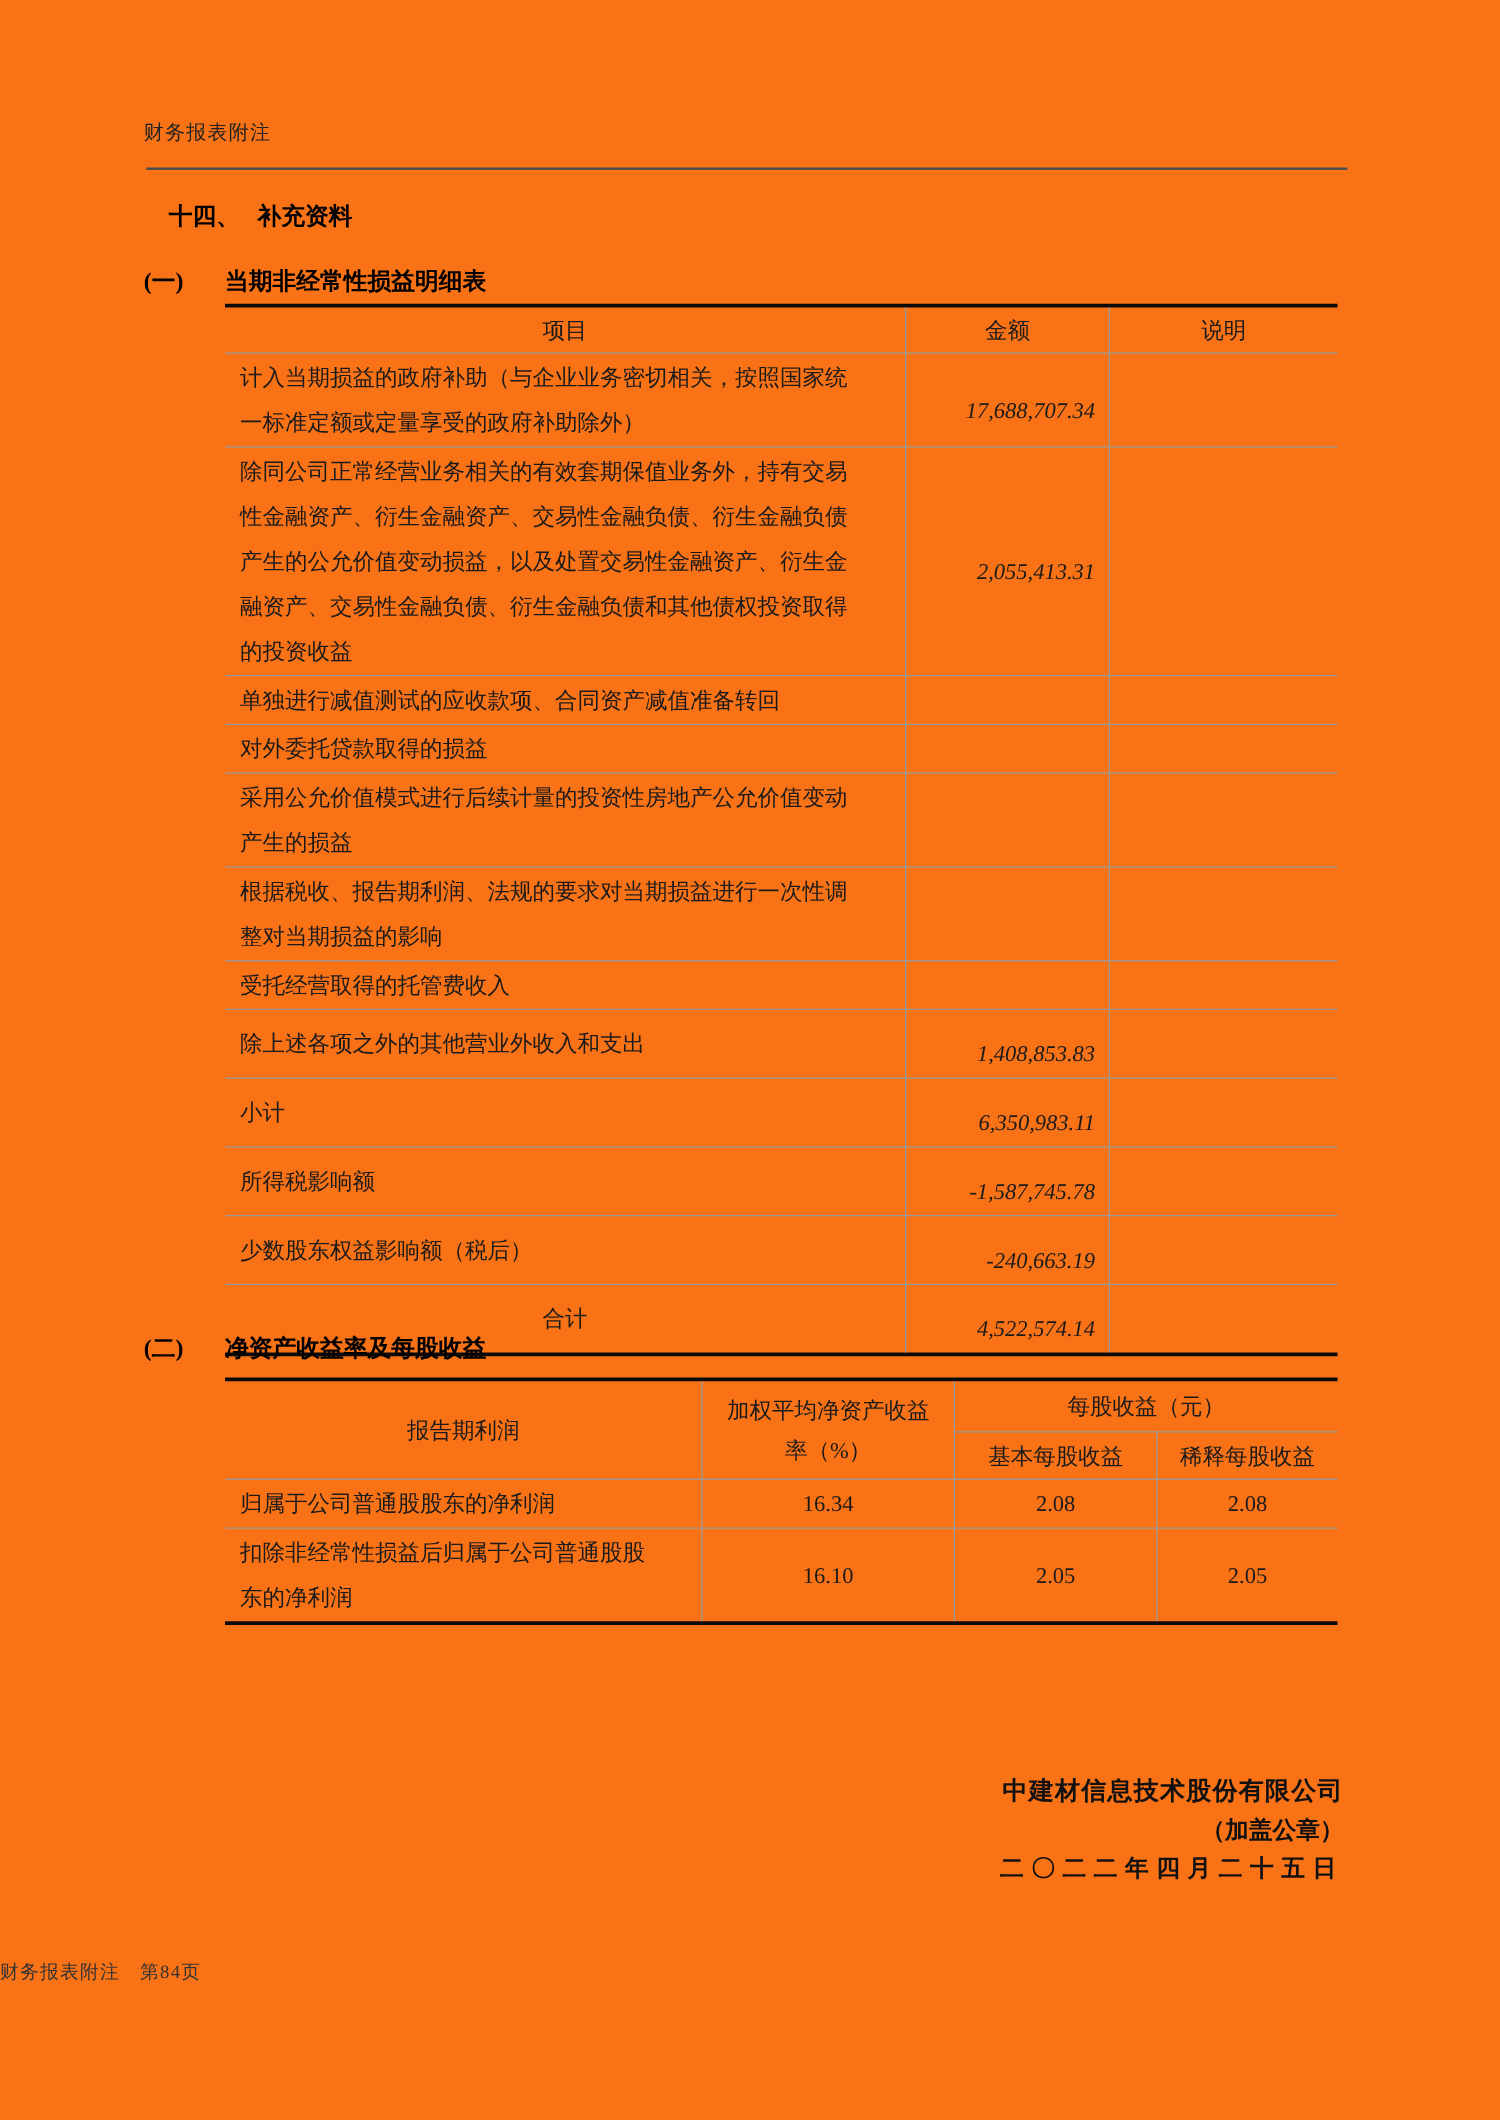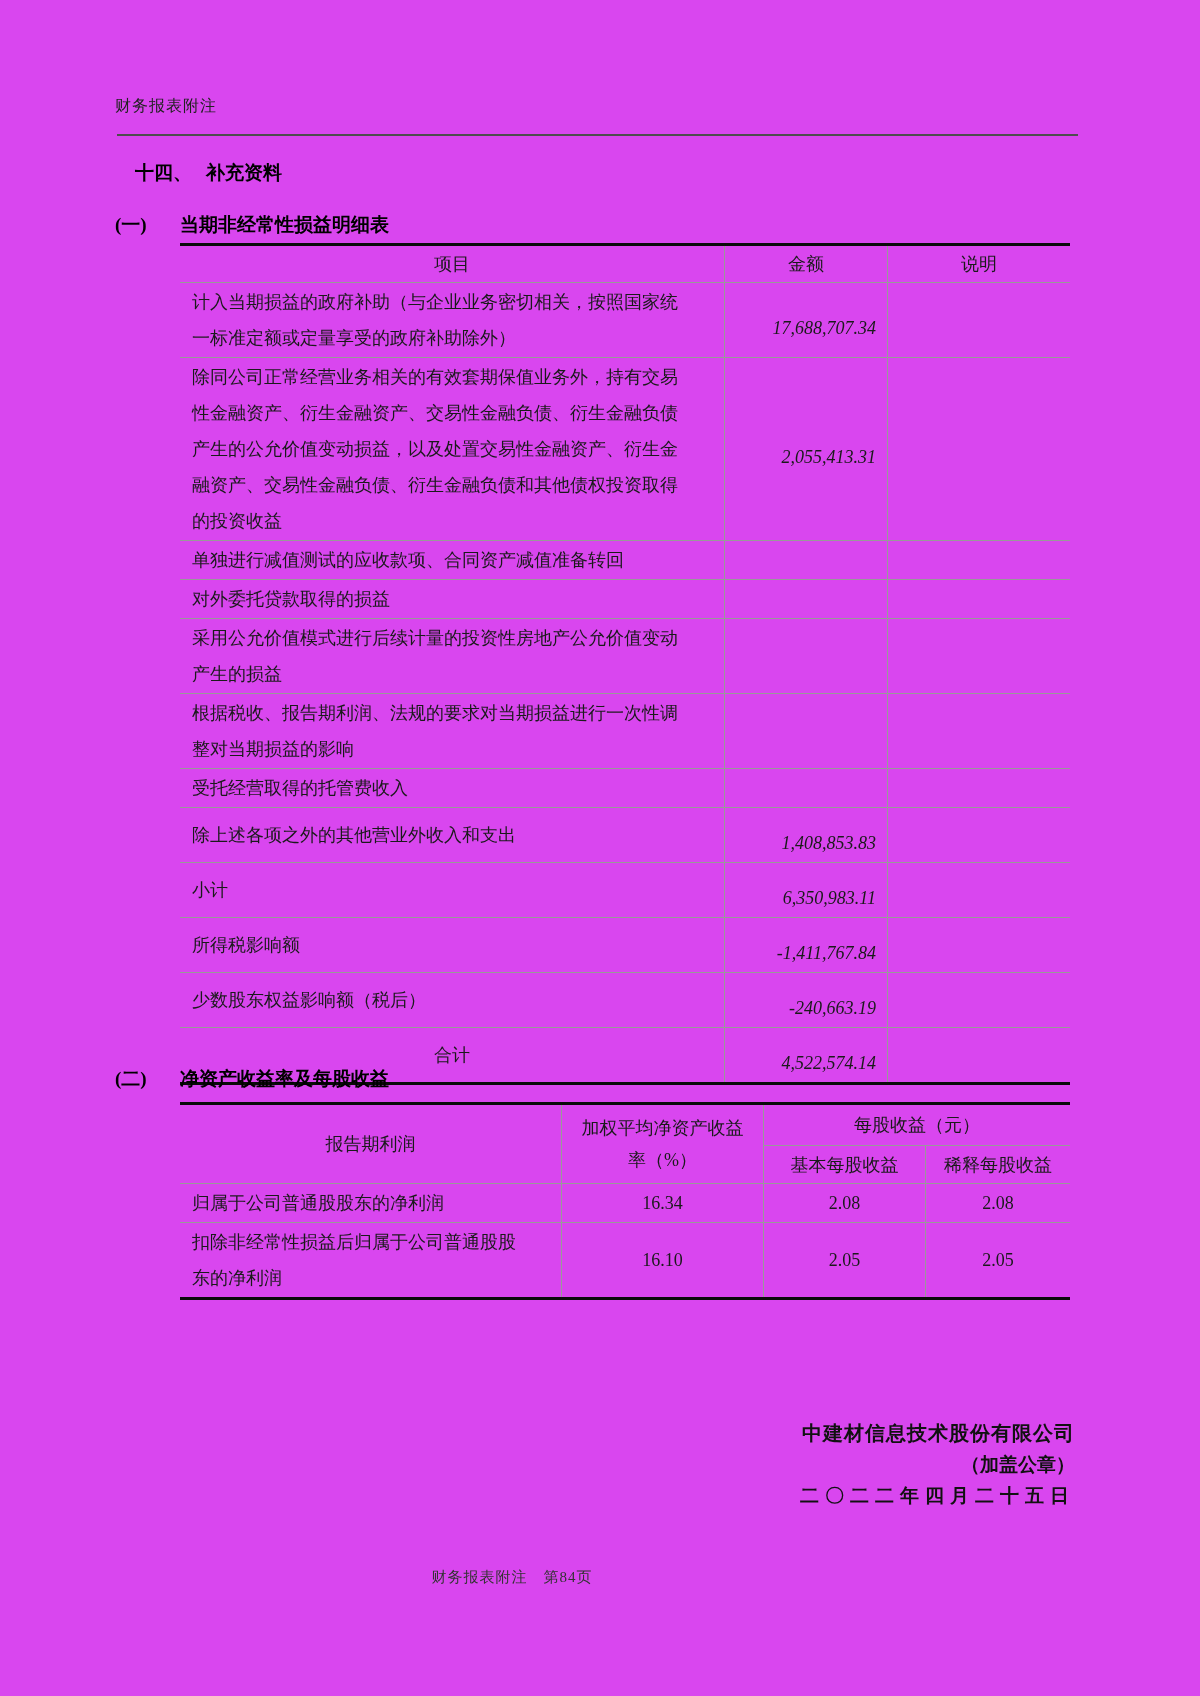--- a/index.html
+++ b/index.html
@@ -4,21 +4,21 @@
 <style>
   * { margin:0; padding:0; box-sizing:border-box; }
   html,body { background:#ffffff; }
   body {
     font-family: "Liberation Serif", "DejaVu Serif", serif;
     color:#1a1a1a;
   }
   .page {
     position:relative;
     width:1200px; height:1696px;
-    background:#d946ef;
+    background:#f97316;
     overflow:hidden;
   }
 
   
   .doc-header {
     position:absolute; left:115px; top:96px;
     font-size:16px; color:#222; letter-spacing:1px;
   }
   .header-rule {
     position:absolute; left:117px; top:134px;
@@ -79,21 +79,21 @@
     text-align:right; font-weight:bold; color:#111;
     line-height:31px;
   }
   .signature .company { font-size:20px; letter-spacing:1px; }
   .signature .seal { font-size:19px; }
   .signature .date { font-size:19px; letter-spacing:6px; }
 
   
   .doc-footer {
     position:absolute; left:0; top:1568px; width:1024px;
-    text-align:center; font-size:15px; color:#333; letter-spacing:1px;
+    text-align:left; font-size:15px; color:#333; letter-spacing:1px;
   }
 </style>
 </head>
 <body>
 
 <div class="page">
 
   <div class="doc-header">财务报表附注</div>
   <div class="header-rule"></div>
 
@@ -160,21 +160,21 @@
           <td class="amount col-amount">1,408,853.83</td>
           <td class="note col-note"></td>
         </tr>
         <tr>
           <td class="item">小计</td>
           <td class="amount col-amount">6,350,983.11</td>
           <td class="note col-note"></td>
         </tr>
         <tr>
           <td class="item">所得税影响额</td>
-          <td class="amount col-amount">-1,411,767.84</td>
+          <td class="amount col-amount">-1,587,745.78</td>
           <td class="note col-note"></td>
         </tr>
         <tr>
           <td class="item">少数股东权益影响额（税后）</td>
           <td class="amount col-amount">-240,663.19</td>
           <td class="note col-note"></td>
         </tr>
         <tr class="total">
           <td class="item">合计</td>
           <td class="amount col-amount">4,522,574.14</td>

